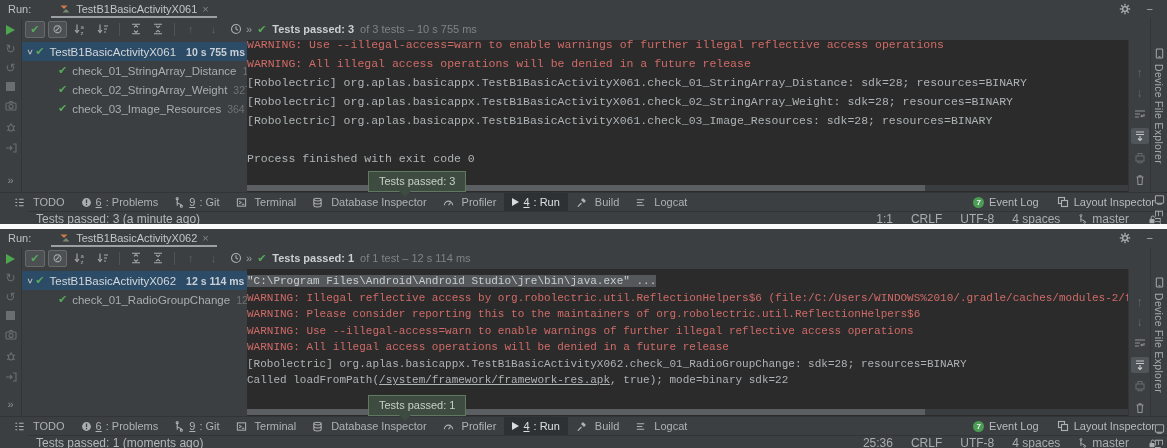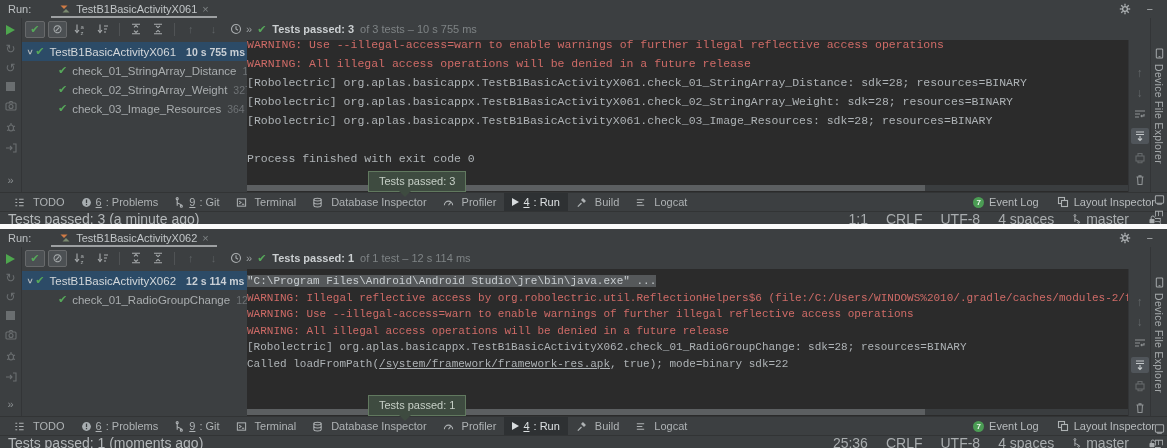--- a/index.html
+++ b/index.html
@@ -80,21 +80,21 @@
   .twbar{height:18px;display:flex;align-items:center;border-top:1px solid #323435;padding-left:6px;}
   .twitem{display:flex;align-items:center;gap:4px;padding:0 8px;height:18px;color:#AEB2B4;white-space:nowrap;}
   .twitem[data-active="true"]{background:#2E3133;color:#DCE0E2;}
   .mn{text-decoration:underline;}
   .twright{margin-left:auto;display:flex;align-items:center;gap:18px;padding-right:12px;}
   .twr{display:flex;align-items:center;gap:5px;}
   .badge{width:11px;height:11px;border-radius:50%;background:#4B9C54;color:#EAF4EA;font-size:8px;font-weight:bold;display:flex;align-items:center;justify-content:center;}
   .run-tri{width:0;height:0;border-left:7px solid #AFB3B5;border-top:4px solid transparent;border-bottom:4px solid transparent;}
   .twitem[data-active="true"] .run-tri{border-left-color:#D8DCDE;}
   
-  .sline{height:14px;display:flex;align-items:center;border-top:1px solid #323435;padding:0 10px 0 8px;font-size:14px;color:#B4B8BA;}
+  .sline{height:14px;display:flex;align-items:center;border-top:1px solid #323435;padding:0 10px 0 8px;font-size:12px;color:#B4B8BA;margin-left:28px;}
   .sright{margin-left:auto;display:flex;gap:18px;align-items:center;color:#A9ADAF;}
   .sseg{display:flex;align-items:center;gap:4px;}
   
   .tooltip{position:absolute;left:368px;bottom:32px;background:#3E4B40;border:1px solid #61795F;color:#C6CFC6;padding:3px 10px 4px;font-size:11px;z-index:9;white-space:nowrap;}
   .tooltip::after{content:"";position:absolute;left:30px;bottom:-6px;border:6px solid transparent;border-top:6px solid #3E4B40;border-bottom:none;}
   svg{display:block;}
   .icn{display:inline-flex;align-items:center;justify-content:center;}
 </style>
 </head>
 <body>
@@ -563,20 +563,21 @@
           <div class="trow child">
             <span class="ok"></span>
             <span>check_01_RadioGroupChange</span>
             <span class="dur">12 s 114 ms</span>
           </div>
         </div>
         <div class="console">
           <div class="clines">
             <div class="cline" data-kind="selected"><span>"C:\Program Files\Android\Android Studio\jre\bin\java.exe" ...</span></div>
             <div class="cline" data-kind="error"><span>WARNING: Illegal reflective access by org.robolectric.util.ReflectionHelpers$6 (file:/C:/Users/WINDOWS%2010/.gradle/caches/modules-2/files-2.</span></div>
+            <div class="cline" data-kind="error"><span>WARNING: Please consider reporting this to the maintainers of org.robolectric.util.ReflectionHelpers$6</span></div>
             <div class="cline" data-kind="error"><span>WARNING: Use --illegal-access=warn to enable warnings of further illegal reflective access operations</span></div>
             <div class="cline" data-kind="error"><span>WARNING: All illegal access operations will be denied in a future release</span></div>
             <div class="cline" data-kind="plain"><span>[Robolectric] org.aplas.basicappx.TestB1BasicActivityX062.check_01_RadioGroupChange: sdk=28; resources=BINARY</span></div>
             <div class="cline" data-kind="plain"><span><span>Called loadFromPath(</span><span class="lnk">/system/framework/framework-res.apk</span><span>, true); mode=binary sdk=22</span></span></div>
           </div>
           <div class="hscroll">
               <div class="hthumb"></div>
             </div>
         </div>
         <div class="gutter">

